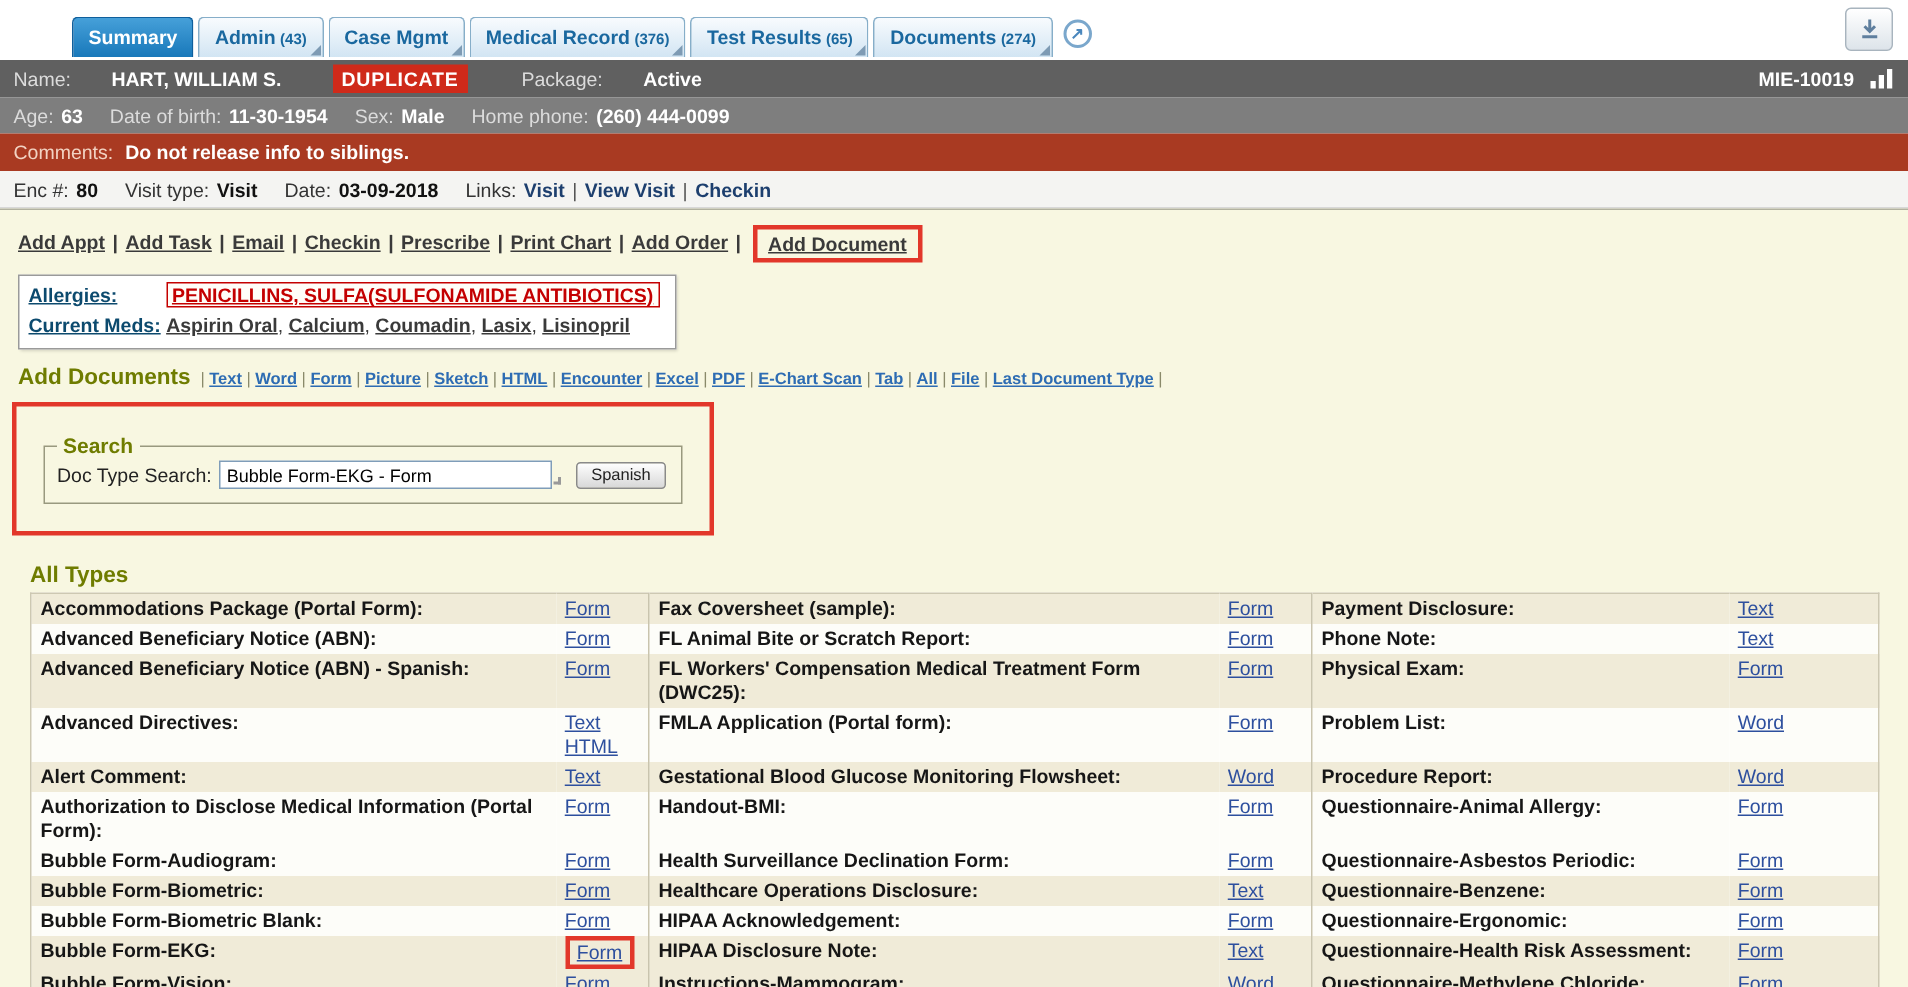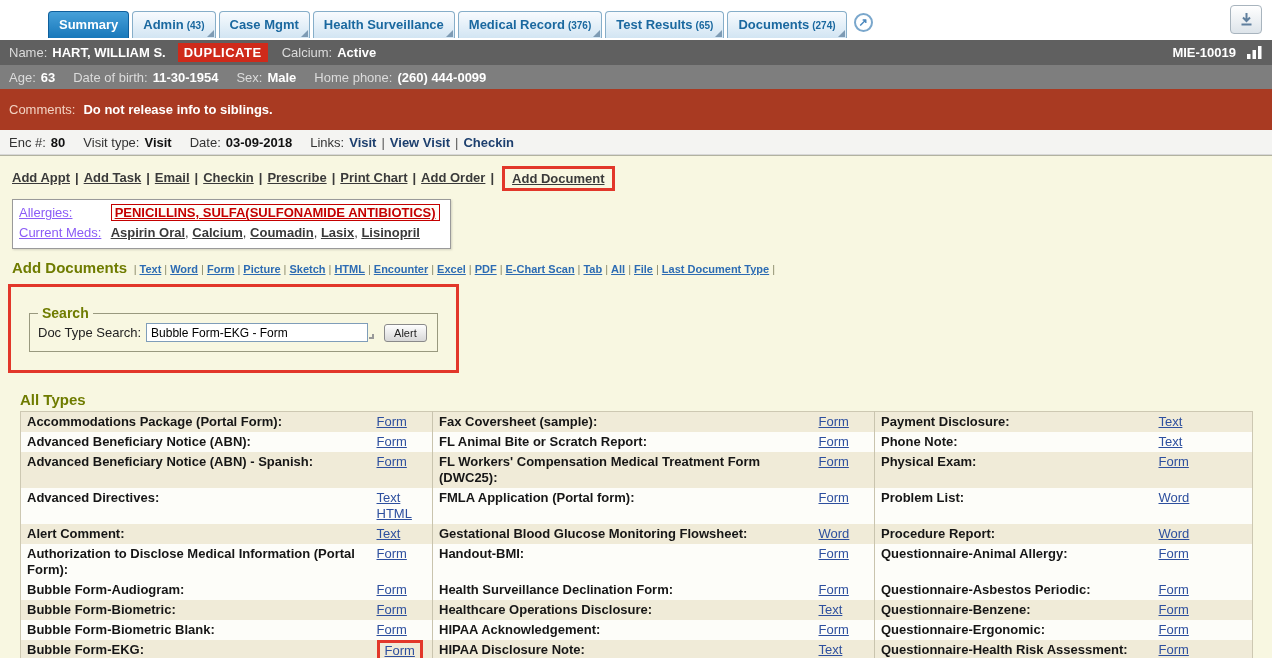--- a/index.html
+++ b/index.html
@@ -28,23 +28,23 @@
     color:#4a87bd; font-size:11px; font-weight:bold; display:flex; align-items:center; justify-content:center; cursor:pointer;
   }
   .dl-btn {
     position:absolute; right:10px; top:5px; width:32px; height:29px;
     border:1px solid #a8b4be; border-radius:4px; background:linear-gradient(#ffffff,#dde4ea);
     display:flex; align-items:center; justify-content:center; cursor:pointer; padding:0;
   }
 
   
   .bar { display:flex; align-items:center; padding:0 9px; white-space:nowrap; }
-  .bar-name { height:25px; background:#606060; }
+  .bar-name { height:25px; background:#606060;gap:22px; }
   .bar-demo { height:24px; background:#7e7e7e; }
-  .bar-comments { height:41px; background:var(--comments-red,#a93a22); }
+  .bar-comments { height:25px; background:var(--comments-red,#a93a22); }
   .blabel { color:#dcdcdc; margin-right:5px; }
   .bvalue { color:#fff; font-weight:bold; margin-right:18px; }
   .bar-comments .blabel { color:#f2d2c2; margin-right:8px; }
   .bar-comments .bvalue { margin-right:0; }
   .badge-duplicate {
     background:var(--duplicate-red,#cf2a1a); color:#fff; font-weight:bold;
     padding:2px 6px; margin:0 14px 0 -6px; letter-spacing:0.5px;
   }
   .bar-right { margin-left:auto; display:flex; align-items:center; }
   .bar-right .bvalue { margin-right:10px; }
@@ -67,21 +67,21 @@
   .annot-box { display:inline-block; border:3px solid var(--annotation-red,#e2372a); vertical-align:middle; }
   .annot-action { padding:2px 7px; margin-left:3px; }
   .annot-inline { padding:0 5px; margin:-2px 0; }
   .annot-search { padding:2px; margin:2px 0 8px -2px; }
 
   .allergy-box {
     width:fit-content; background:#fff; border:1px solid #9a9a9a;
     padding:3px 10px 5px 6px; margin:0 0 10px 2px; box-shadow:1px 1px 2px rgba(0,0,0,0.15);
   }
   .arow { line-height:20px; }
-  .alabel { display:inline-block; min-width:88px; color:#8b5cf6; text-decoration:underline; }
+  .alabel { display:inline-block; min-width:88px; color:#0c4a6e; text-decoration:underline;font-weight:bold; }
   .allergy-value {
     color:var(--allergy-red,#c40000); font-weight:bold; text-decoration:underline;
     border:1px solid var(--allergy-red,#c40000); padding:0 3px; background:#fffdf8;
   }
   .med-link { color:#3a3a3a; font-weight:bold; text-decoration:underline; }
   .msep { color:#3a3a3a; }
 
   .h-olive { color:var(--olive,#6f7c00); font-weight:bold; font-size:15px; }
   .adddocs-header { margin:2px 0 6px 2px; }
   .type-link { color:#2d6cb3; font-weight:bold; font-size:11px; text-decoration:underline; }
@@ -110,38 +110,37 @@
   .doc-link { color:var(--link-blue,#2d4f9e); text-decoration:underline; }
 </style>
 </head>
 <body>
 
 <div class="tabbar">
   <div class="tabs">
       <div class="tab active"><span>Summary</span></div>
       <div class="tab"><span>Admin</span><span class="count">(43)</span><span class="caret"></span></div>
       <div class="tab"><span>Case Mgmt</span><span class="caret"></span></div>
-      <div class="tab"><span>Health Surveillance</span><span class="caret"></span></div>
       <div class="tab"><span>Medical Record</span><span class="count">(376)</span><span class="caret"></span></div>
       <div class="tab"><span>Test Results</span><span class="count">(65)</span><span class="caret"></span></div>
       <div class="tab"><span>Documents</span><span class="count">(274)</span><span class="caret"></span></div>
     </div>
   <span class="popout">↗</span>
   <button class="dl-btn">
     <svg width="15" height="15" viewBox="0 0 15 15">
       <path d="M7.5 1 v7 M4 5.5 L7.5 9 L11 5.5 M2.5 12.5 h10" stroke="#5f7f9e" stroke-width="2" fill="none"></path>
     </svg>
   </button>
 </div>
 
 <div class="bar bar-name">
   <span class="blabel">Name:</span>
   <span class="bvalue">HART, WILLIAM S.</span>
   <span class="badge-duplicate">DUPLICATE</span>
-  <span class="blabel">Calcium:</span>
+  <span class="blabel">Package:</span>
   <span class="bvalue">Active</span>
   <span class="bar-right">
     <span class="bvalue">MIE-10019</span>
     <span class="chart-icon">
       <svg width="17" height="15" viewBox="0 0 17 15">
         <rect x="1" y="9" width="3.5" height="5" fill="#fff"></rect>
         <rect x="6.5" y="5" width="3.5" height="9" fill="#fff"></rect>
         <rect x="12" y="1" width="3.5" height="13" fill="#fff"></rect>
       </svg>
     </span>
@@ -195,21 +194,21 @@
     <span id="type-links"><span class="tsep">|</span><a class="type-link" href="#">Text</a><span class="tsep">|</span><a class="type-link" href="#">Word</a><span class="tsep">|</span><a class="type-link" href="#">Form</a><span class="tsep">|</span><a class="type-link" href="#">Picture</a><span class="tsep">|</span><a class="type-link" href="#">Sketch</a><span class="tsep">|</span><a class="type-link" href="#">HTML</a><span class="tsep">|</span><a class="type-link" href="#">Encounter</a><span class="tsep">|</span><a class="type-link" href="#">Excel</a><span class="tsep">|</span><a class="type-link" href="#">PDF</a><span class="tsep">|</span><a class="type-link" href="#">E-Chart Scan</a><span class="tsep">|</span><a class="type-link" href="#">Tab</a><span class="tsep">|</span><a class="type-link" href="#">All</a><span class="tsep">|</span><a class="type-link" href="#">File</a><span class="tsep">|</span><a class="type-link" href="#">Last Document Type</a><span class="tsep">|</span></span>
   </div>
 
   <div class="annot-box annot-search">
     <fieldset class="search-fs">
       <legend>Search</legend>
       <div class="search-row">
         <label class="search-label">Doc Type Search:</label>
         <input class="search-input" value="Bubble Form-EKG - Form" style="">
         <span class="resize-nub"></span>
-        <button class="submit-btn">Alert</button>
+        <button class="submit-btn">Spanish</button>
       </div>
     </fieldset>
   </div>
 
   <div class="h-olive alltypes-title">All Types</div>
 
   <table class="types-table">
     <colgroup>
       <col style="width:350px">
         <col style="width:62px">

